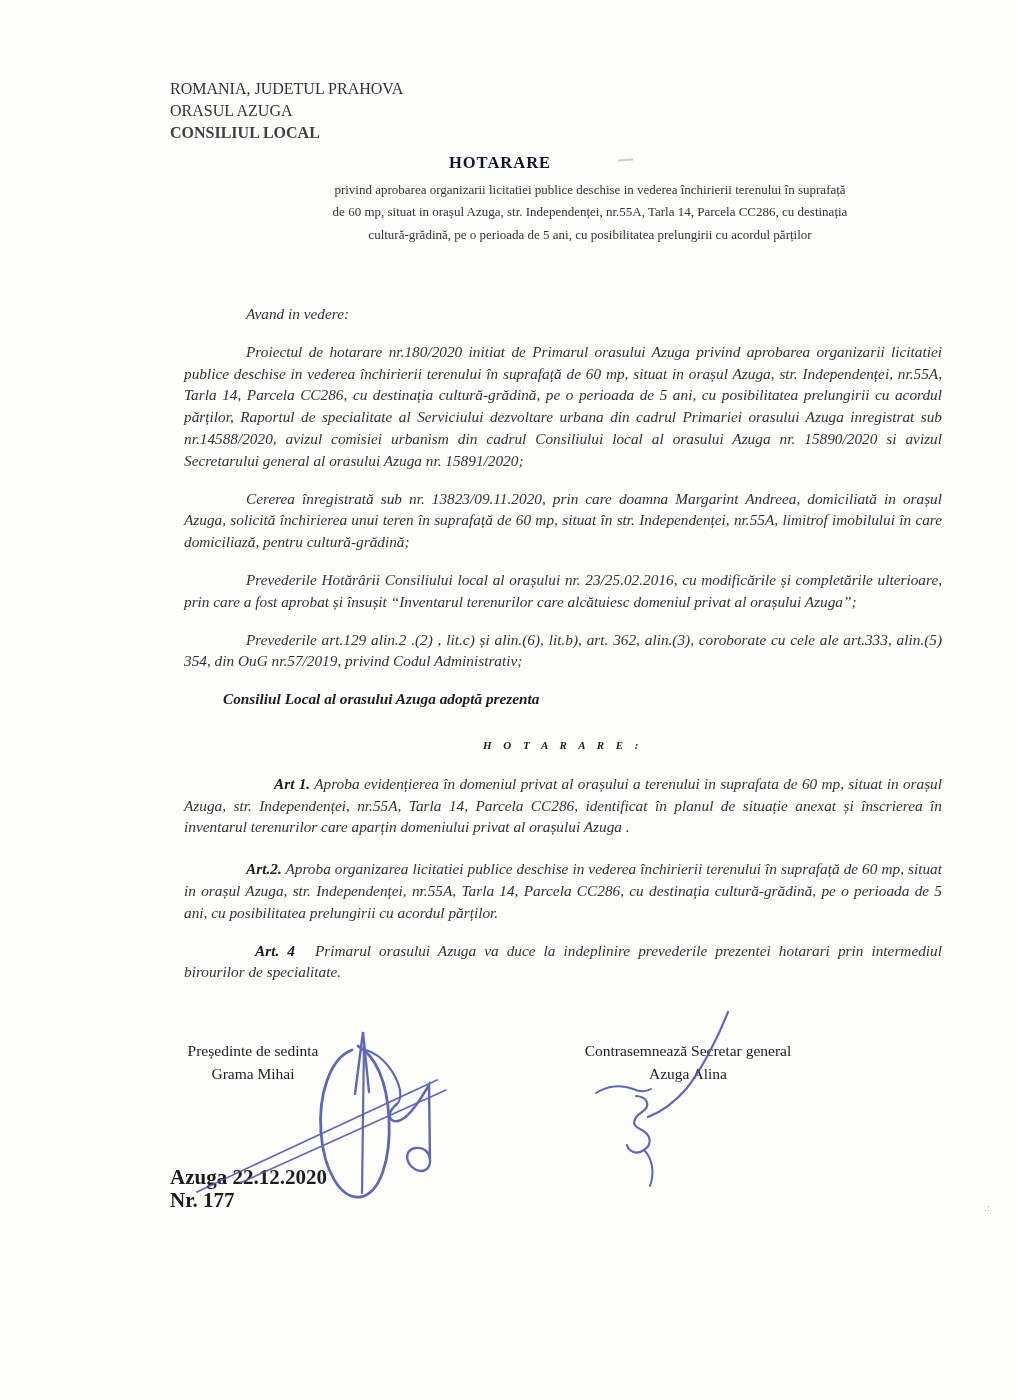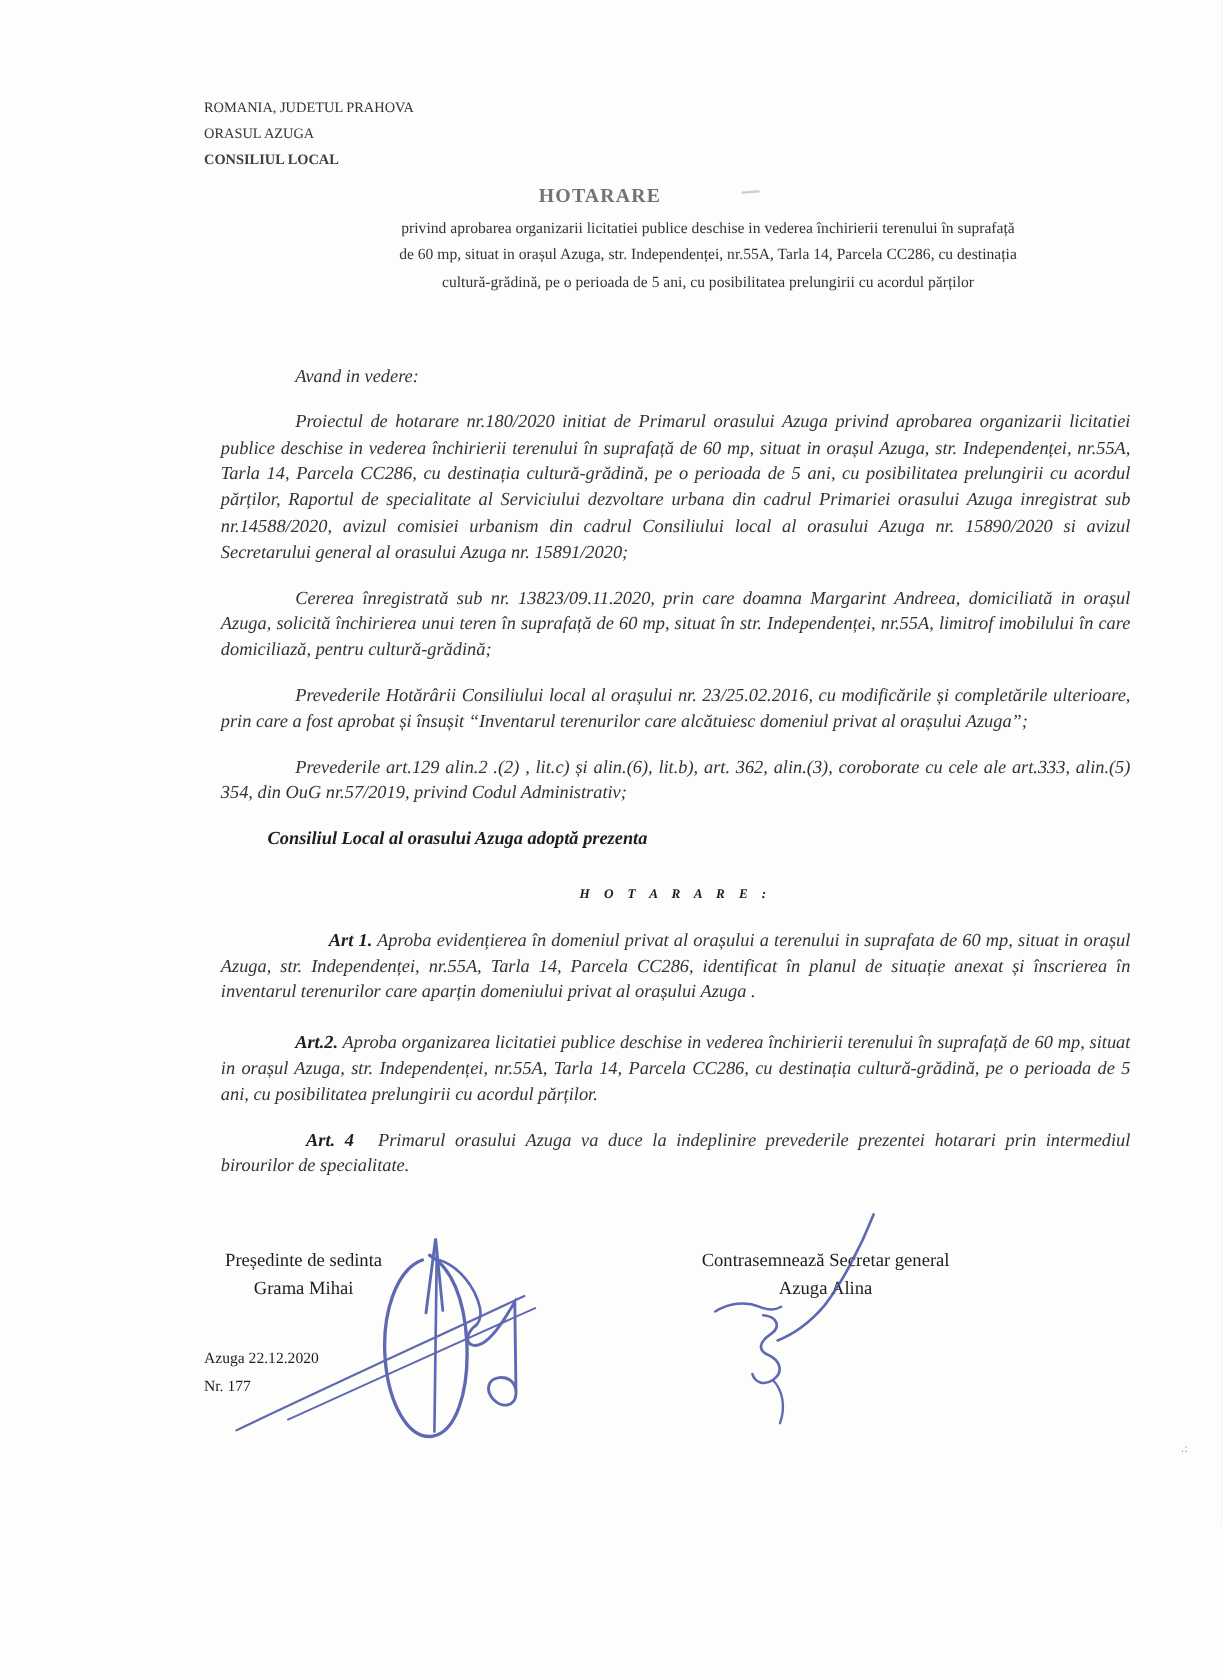--- a/index.html
+++ b/index.html
@@ -4,40 +4,40 @@
 <style>
   html,body{margin:0;padding:0;background:#e8e8e8;}
   .page{
     position:relative;
     width:1018px;height:1400px;
     background:#fdfdfc;
     font-family:"Liberation Serif","DejaVu Serif",serif;
     color:#2b2b2b;
     overflow:hidden;
   }
-  .header{position:absolute;left:170px;top:78px;font-size:12px;line-height:22px;color:#333;}
+  .header{position:absolute;left:170px;top:78px;font-size:16px;line-height:22px;color:#333;}
   .header .bold{font-weight:bold;color:#404040;}
-  .title{position:absolute;left:0;top:153px;width:1000px;text-align:center;font-size:16.5px;font-weight:bold;letter-spacing:1px;color:#737373;}
+  .title{position:absolute;left:0;top:153px;width:1000px;text-align:center;font-size:16.5px;font-weight:bold;letter-spacing:1px;color:#0f172a;}
   .subtitle{position:absolute;left:175px;top:179px;width:830px;text-align:center;font-size:13px;line-height:22.4px;color:#333;}
   .bodycol{position:absolute;left:168px;top:287px;width:790px;font-size:15.3px;line-height:21.8px;text-align:justify;color:#333;}
   .bodycol p{margin:16px;font-style:italic;}
   .indent62{text-indent:62px;}
   .indent90{text-indent:90px;}
   .indent71{text-indent:71px;}
   .adoption{margin-top:16px !important;padding-left:39px;font-weight:bold;color:#1d1d1d;text-align:left;}
   .decision{margin-top:25px !important;text-align:center;font-weight:bold;letter-spacing:4.5px;color:#1d1d1d;font-size:11px;}
   .art{margin-top:16px !important;}
   .art1{margin-top:11px !important;}
   .art2{margin-top:20px !important;}
   .art b{color:#1d1d1d;}
   .art4 b{margin-right:20px;}
   .sig{position:absolute;top:1040px;font-size:15.5px;font-weight:normal;line-height:22.5px;text-align:center;color:#1d1d1d;}
   .sig-left{left:168px;width:170px;}
   .sig-right{left:552px;width:272px;}
-  .footer{position:absolute;left:170px;top:1120px;font-size:13px;font-weight:normal;line-height:23px;color:#1d1d1d;}
+  .footer{position:absolute;left:170px;top:1166px;font-size:21px;font-weight:bold;line-height:23px;color:#1d1d1d;}
   .ink{position:absolute;left:0;top:0;pointer-events:none;}
   .artifact-dash{position:absolute;left:618px;top:159px;width:15px;height:2px;background:#cccccc;transform:rotate(-4deg);}
   .artifact-dot{position:absolute;left:984px;top:1203px;width:7px;height:9px;color:#9a9a9a;font-size:9px;font-family:"DejaVu Sans",sans-serif;}
 </style>
 </head>
 <body>
 
 <div class="page">
 
   <div class="header">

